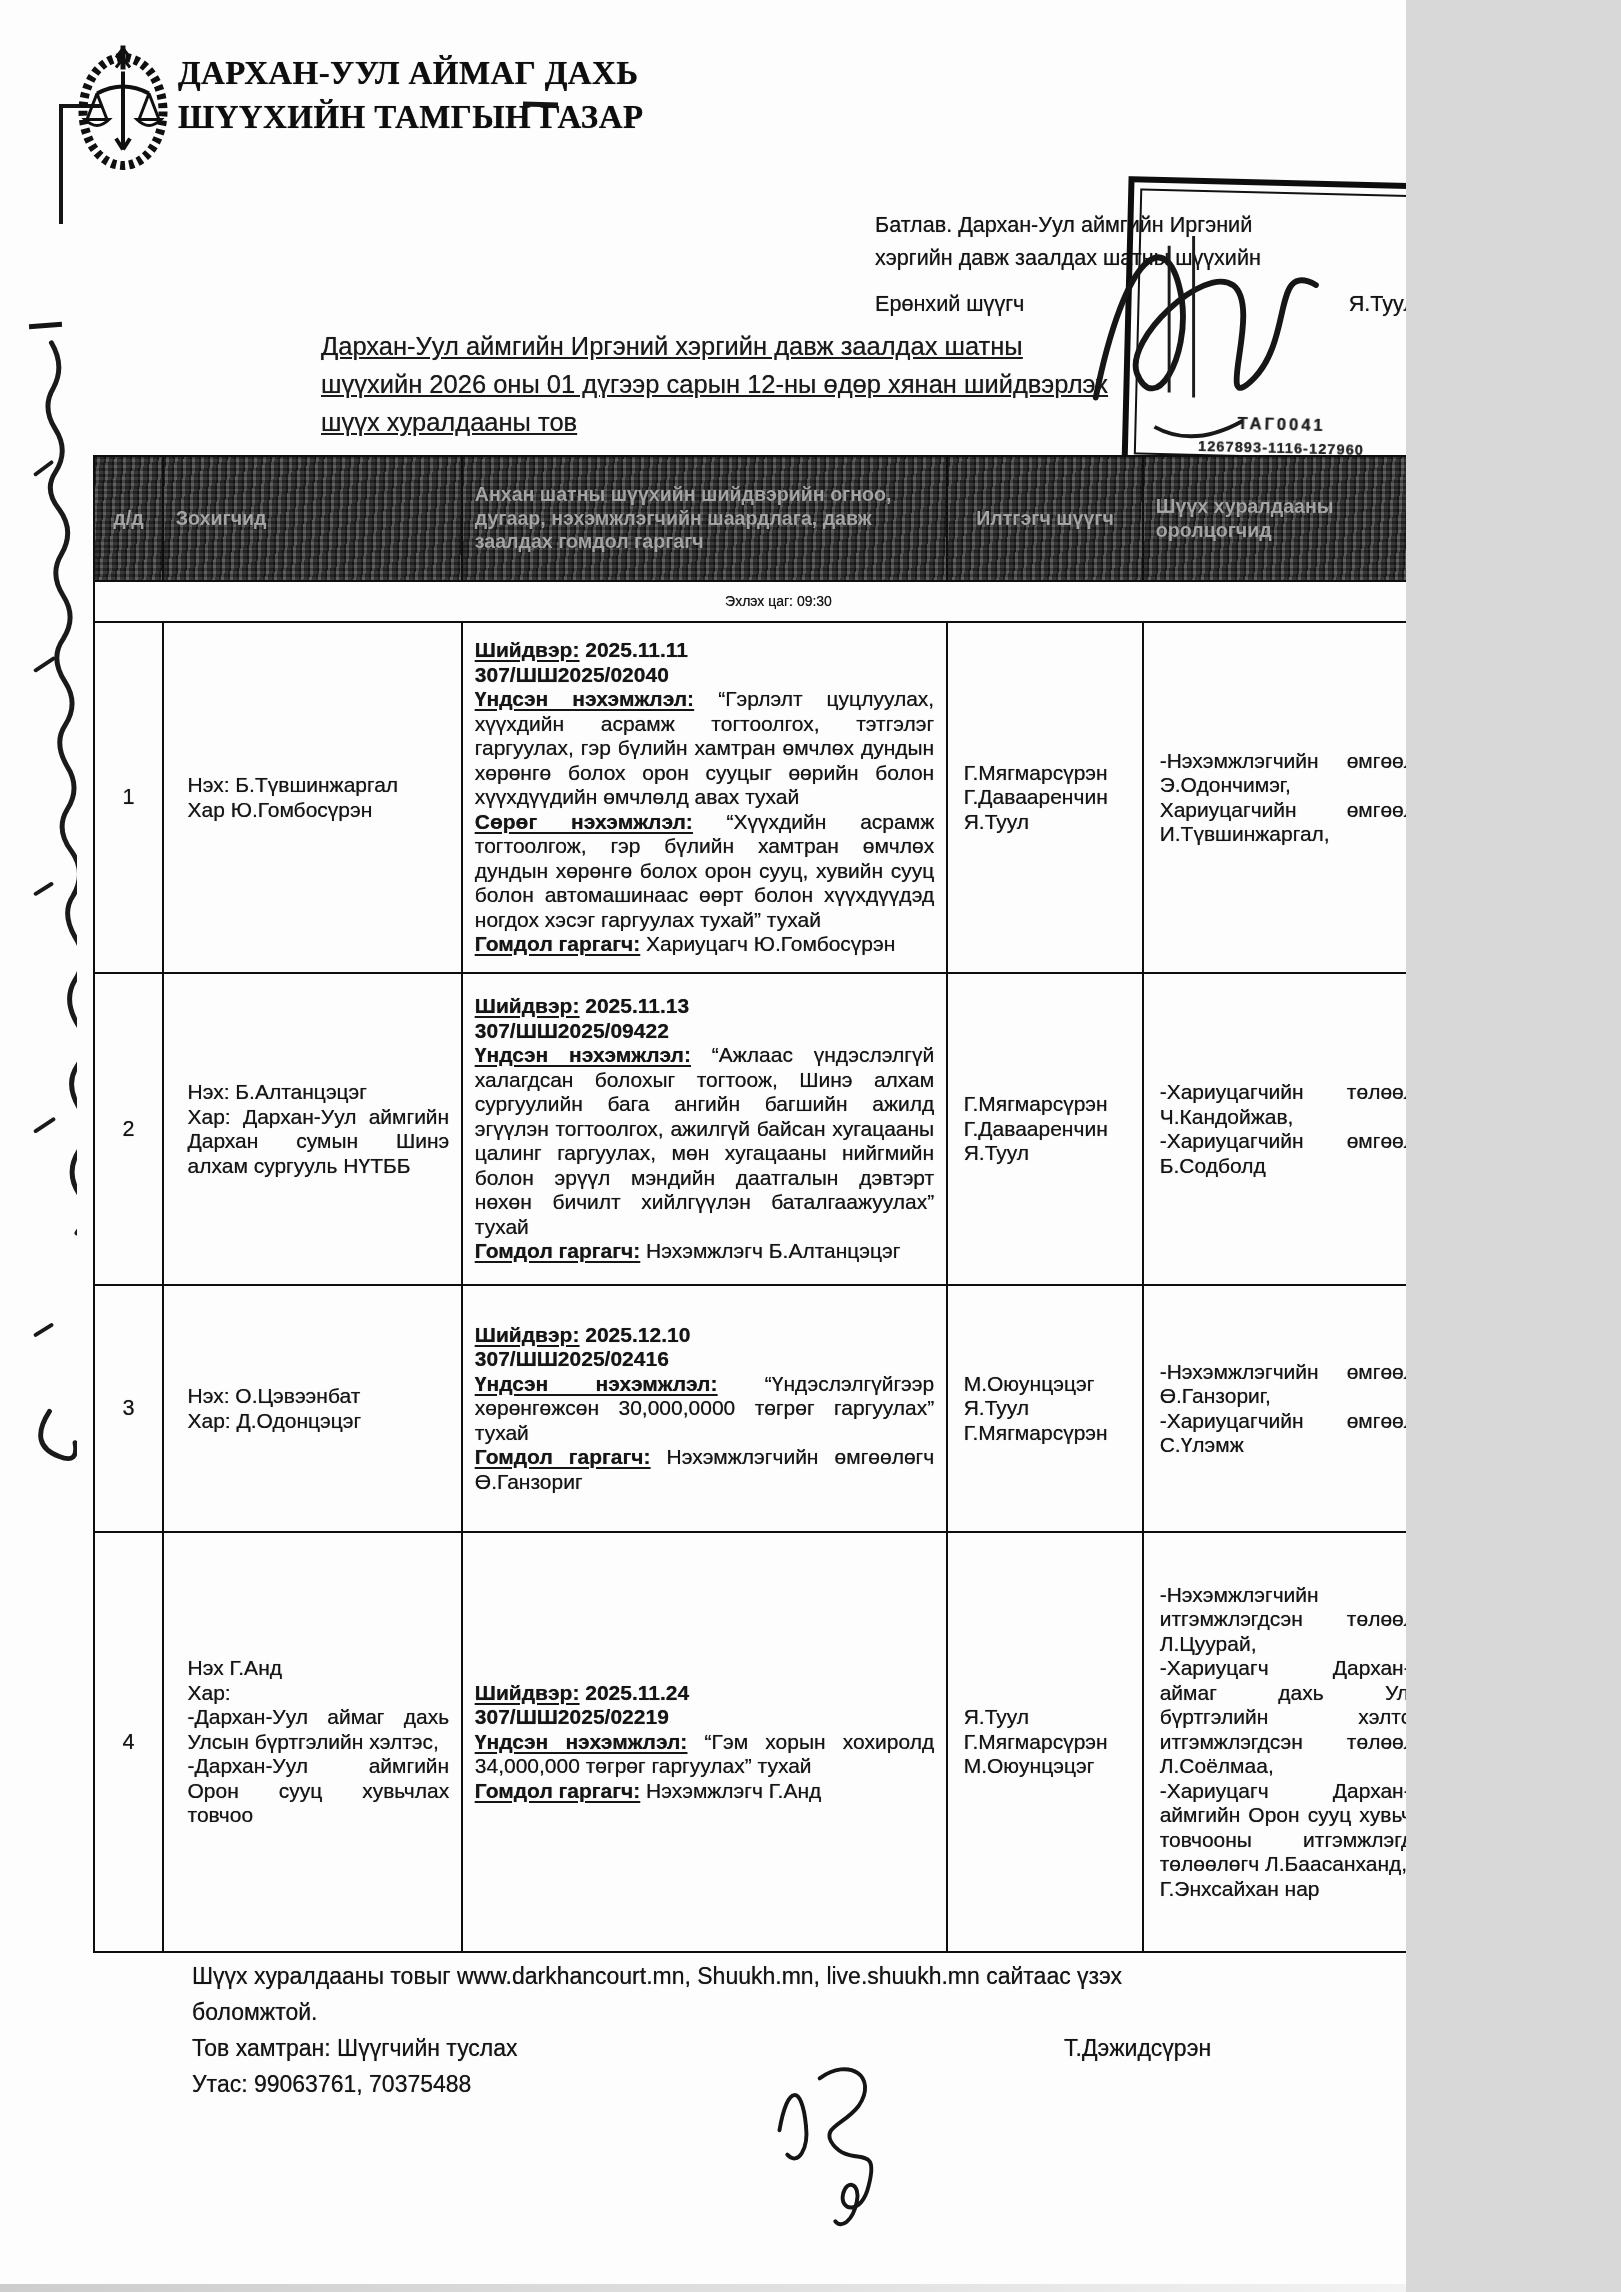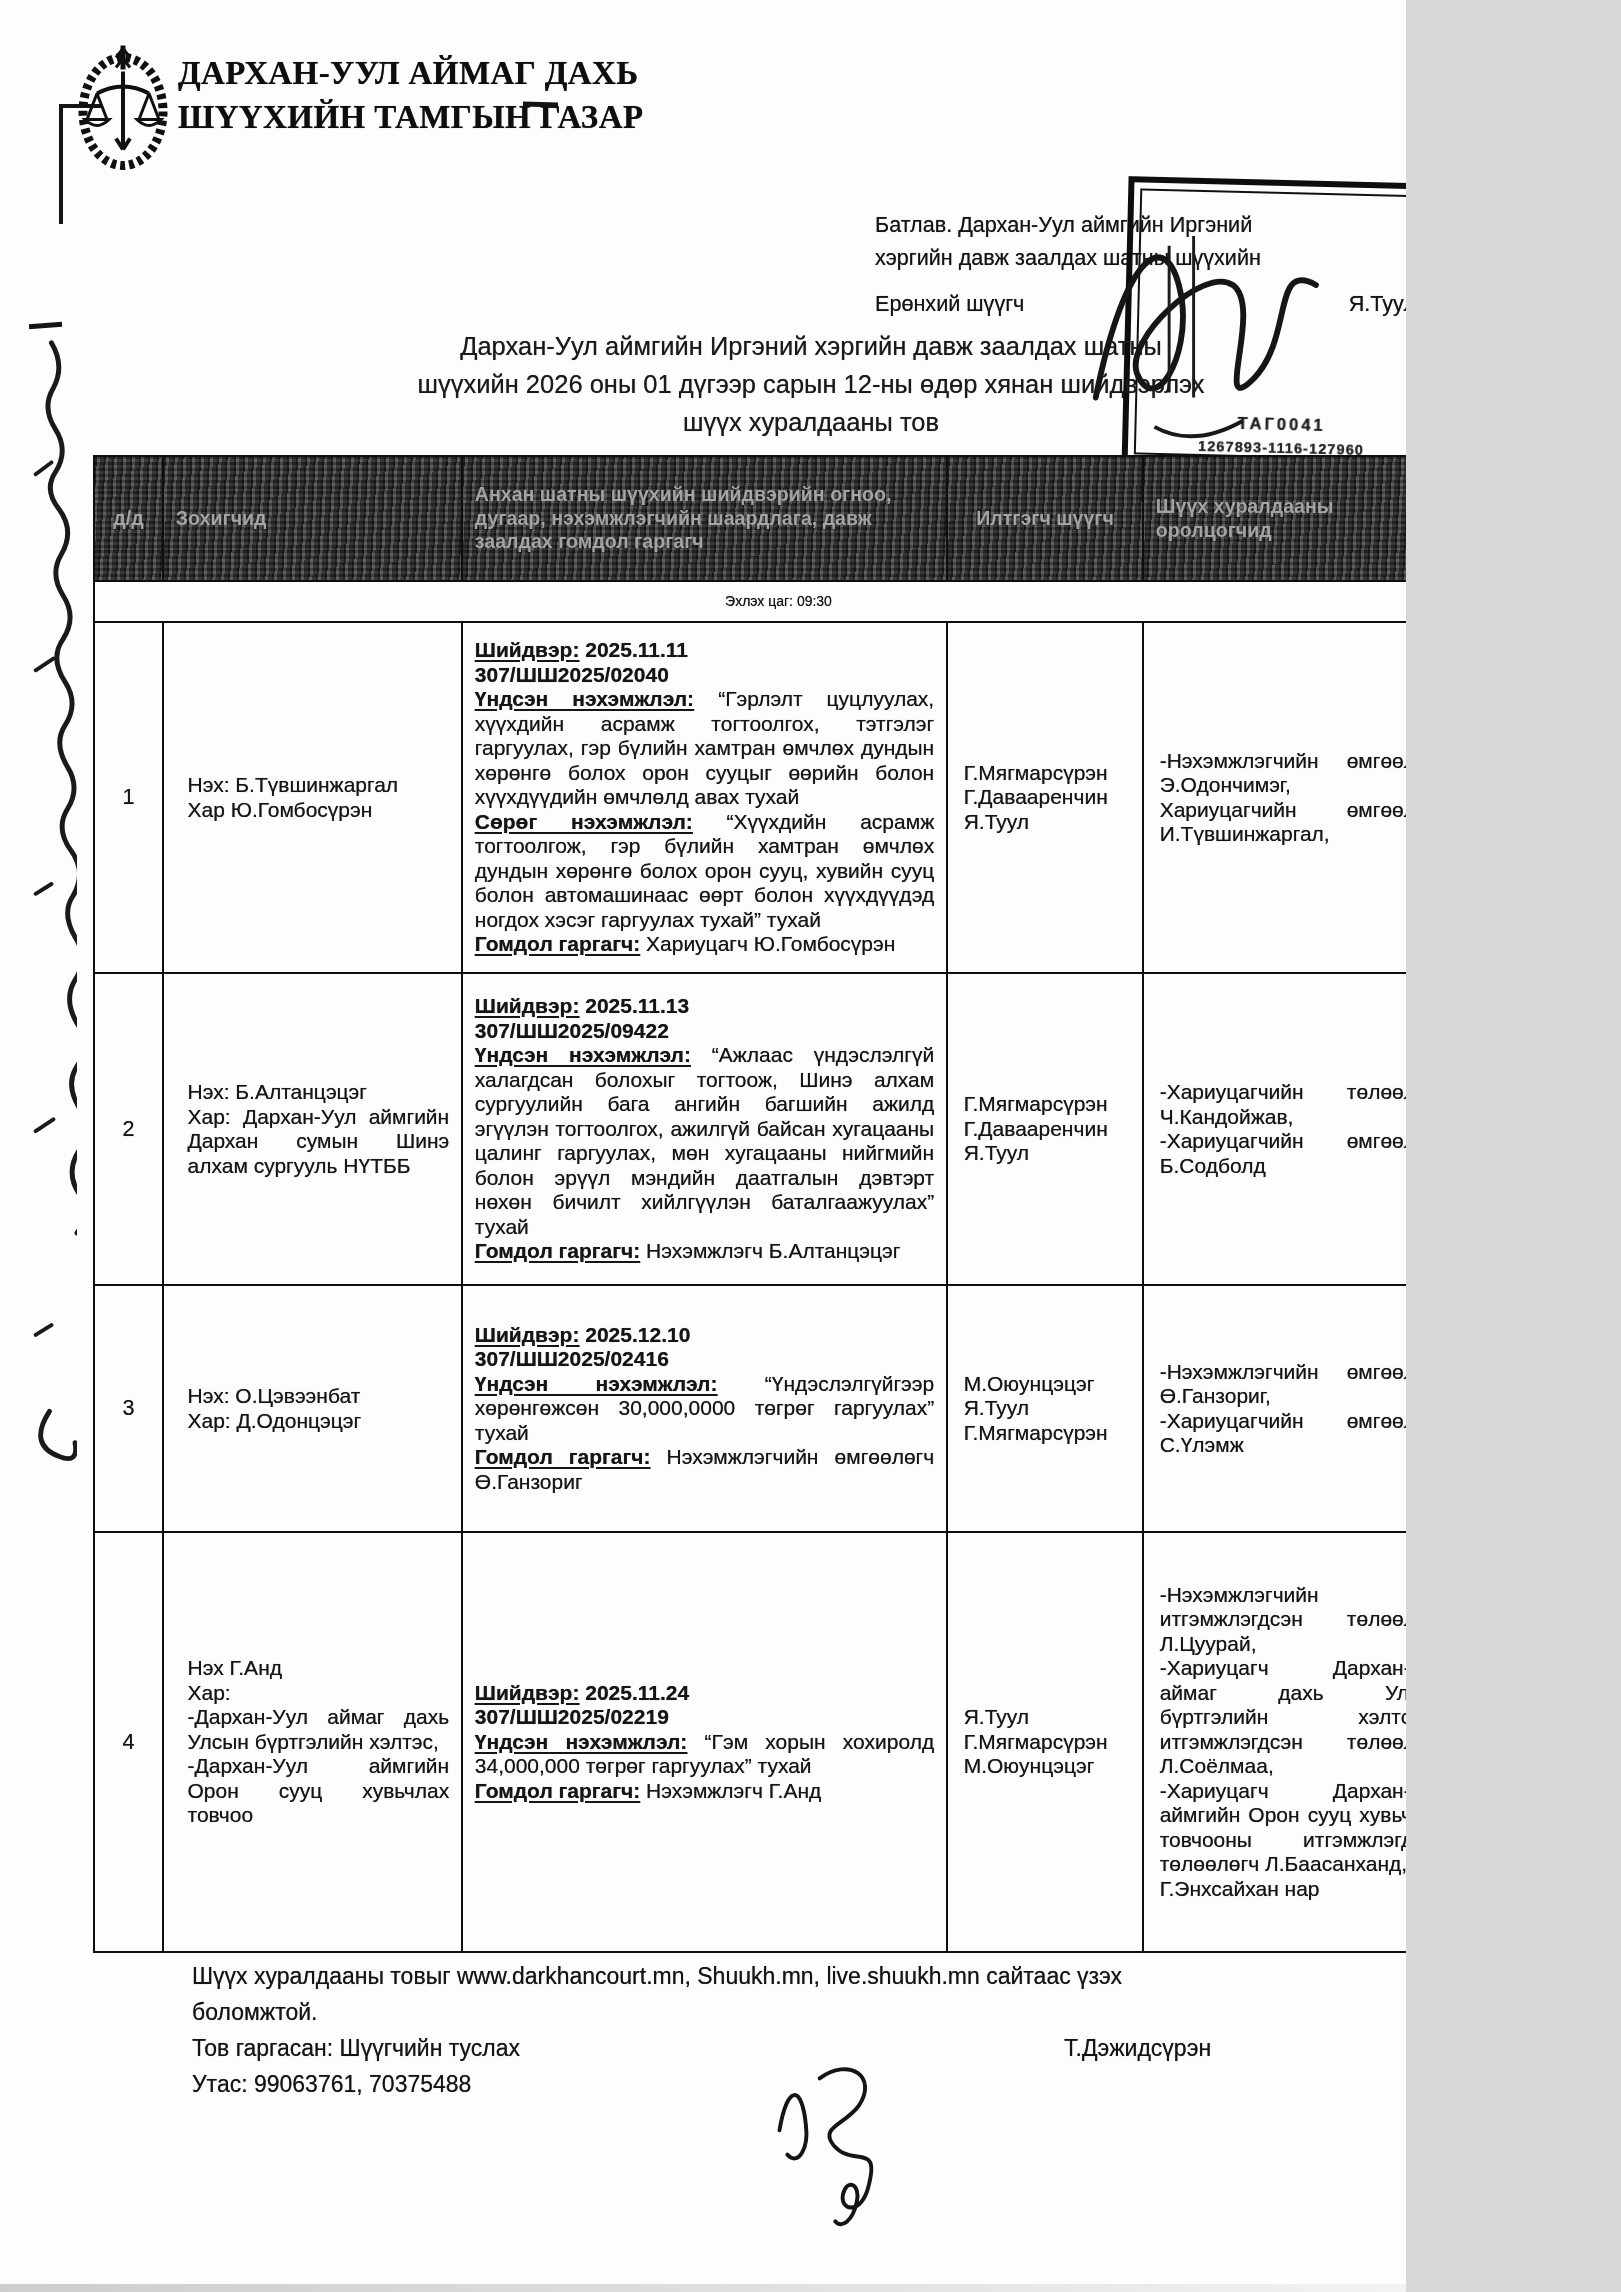--- a/index.html
+++ b/index.html
@@ -28,22 +28,22 @@
     border:6.9px solid #0d0d0d;transform:rotate(1.4deg);box-sizing:border-box;
     filter:blur(0.3px);
   }
   #stamp .inner{position:absolute;inset:5.9px;border:2.9px solid #111;}
   #stamp .code1{position:absolute;left:0;right:0;bottom:29px;text-align:center;
     font-size:16.7px;font-weight:bold;letter-spacing:2.9px;color:#1c1c1c;}
   #stamp .code2{position:absolute;left:0;right:0;bottom:7.8px;text-align:center;
     font-size:14.7px;font-weight:bold;letter-spacing:1px;color:#272727;}
   #stamp-scrawl{position:absolute;left:1037px;top:192px;width:323px;height:274px;}
   
-  #title{position:absolute;left:321px;top:327px;width:980px;text-align:center;
-    font-size:25.5px;line-height:38px;color:#1a1a1a;}
+  #title{position:absolute;left:321px;top:327px;width:980px;
+    font-size:25.5px;line-height:38px;color:#1a1a1a;text-decoration:underline;}
   
   #court-table{
     position:absolute;left:93px;top:455px;width:1368px;
     border-collapse:collapse;table-layout:fixed;
     font-size:21px;line-height:24.5px;color:#151515;
   }
   #court-table td,#court-table th{border:2px solid #0e0e0e;vertical-align:middle;box-sizing:border-box;}
   #court-table tr.data-row td{border-top-width:2.9px;}
   #court-table{border:2.9px solid #000;}
   .c-no{width:69px;}.c-parties{width:299px;}.c-case{width:485px;}.c-judge{width:196px;}.c-part{width:320px;}
@@ -226,21 +226,21 @@
 -Хариуцагч Дархан-Уул аймгийн Орон сууц хувьчлах товчооны итгэмжлэгдсэн төлөөлөгч Л.Баасанханд,
 Г.Энхсайхан нар</td>
     </tr>
   </tbody>
     </table>
 
   <div id="footer">
     <div class="pre">Шүүх хуралдааны товыг www.darkhancourt.mn, Shuukh.mn, live.shuukh.mn сайтаас үзэх
 боломжтой.</div>
     <div class="row3">
-      <span>Тов гаргасан: Шүүгчийн туслах</span>
+      <span>Тов хамтран: Шүүгчийн туслах</span>
       <span class="signer">Т.Дэжидсүрэн</span>
     </div>
     <div>Утас: 99063761,  70375488</div>
   </div>
   <svg id="footer-signature" viewBox="0 0 190 190">
     <path d="M25 85 C 33 38 48 38 52 80 C 55 104 44 122 33 110 M66 32 C 96 10 126 30 106 60 C 91 80 66 82 80 100 C 100 124 128 96 116 142 C 109 172 86 168 90 150 C 94 134 108 140 104 158 C 100 178 88 186 82 178" fill="none" stroke="#151515" stroke-width="4" stroke-linecap="round"></path>
   </svg>
 
   <svg id="margin-script" viewBox="0 0 62 1170" preserveAspectRatio="none">
     <path d="M36 8 q14 24 2 46 q-12 20 2 42 q14 22 0 44 q-12 18 4 38 q16 22 2 46 q-12 20 2 42 q14 22 0 44 q-14 20 2 44 q14 22 0 44 q-12 18 2 42 q14 22 0 44 q-12 20 4 42 q16 22 2 46 q-12 18 2 42 q14 22 0 44 q-12 20 2 44 q14 22 0 44 q-12 18 2 42 q14 22 0 44 q-14 22 0 44 q12 20 -2 40" fill="none" stroke="#1a1a1a" stroke-width="5" stroke-linecap="round"></path>

